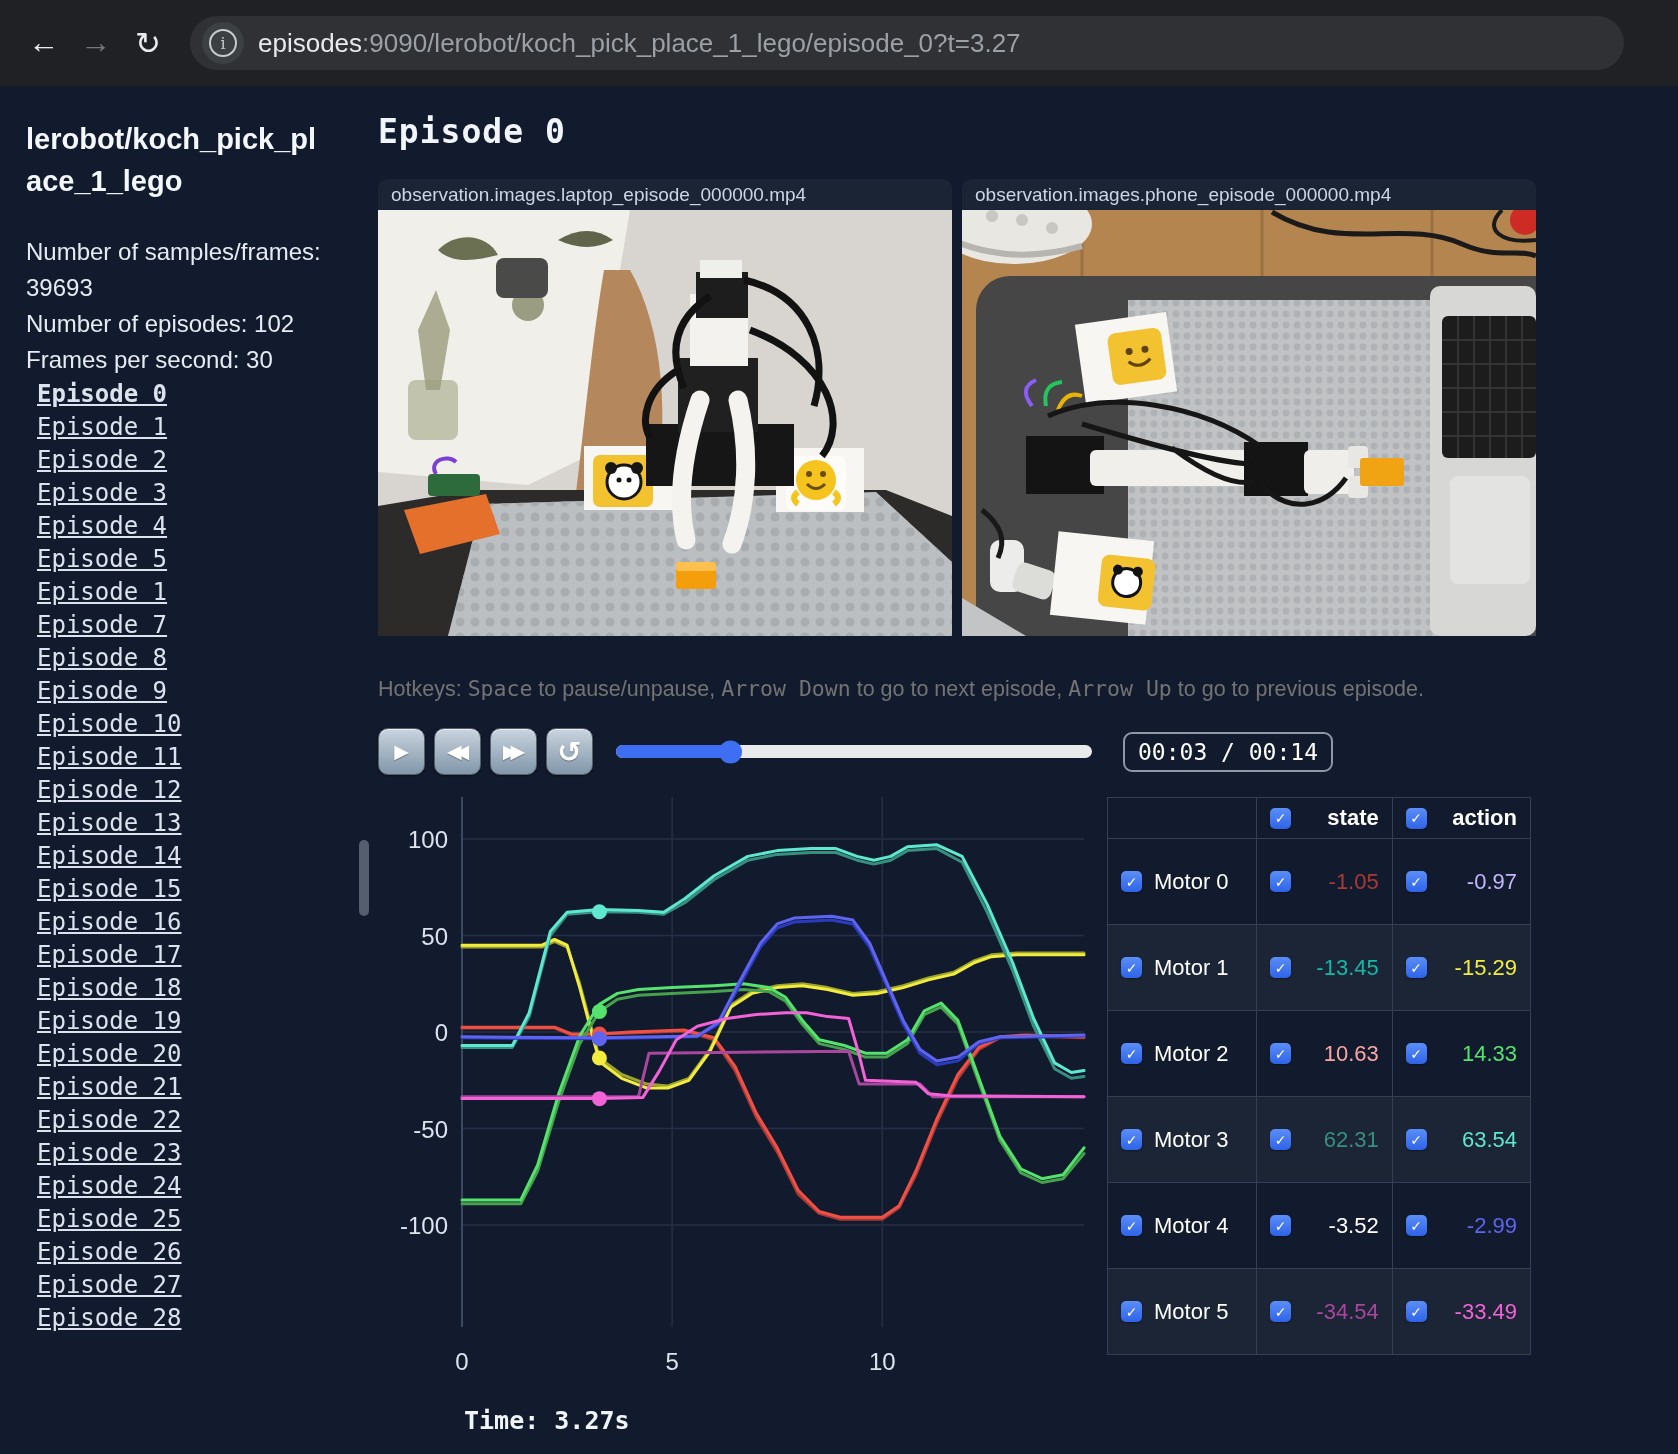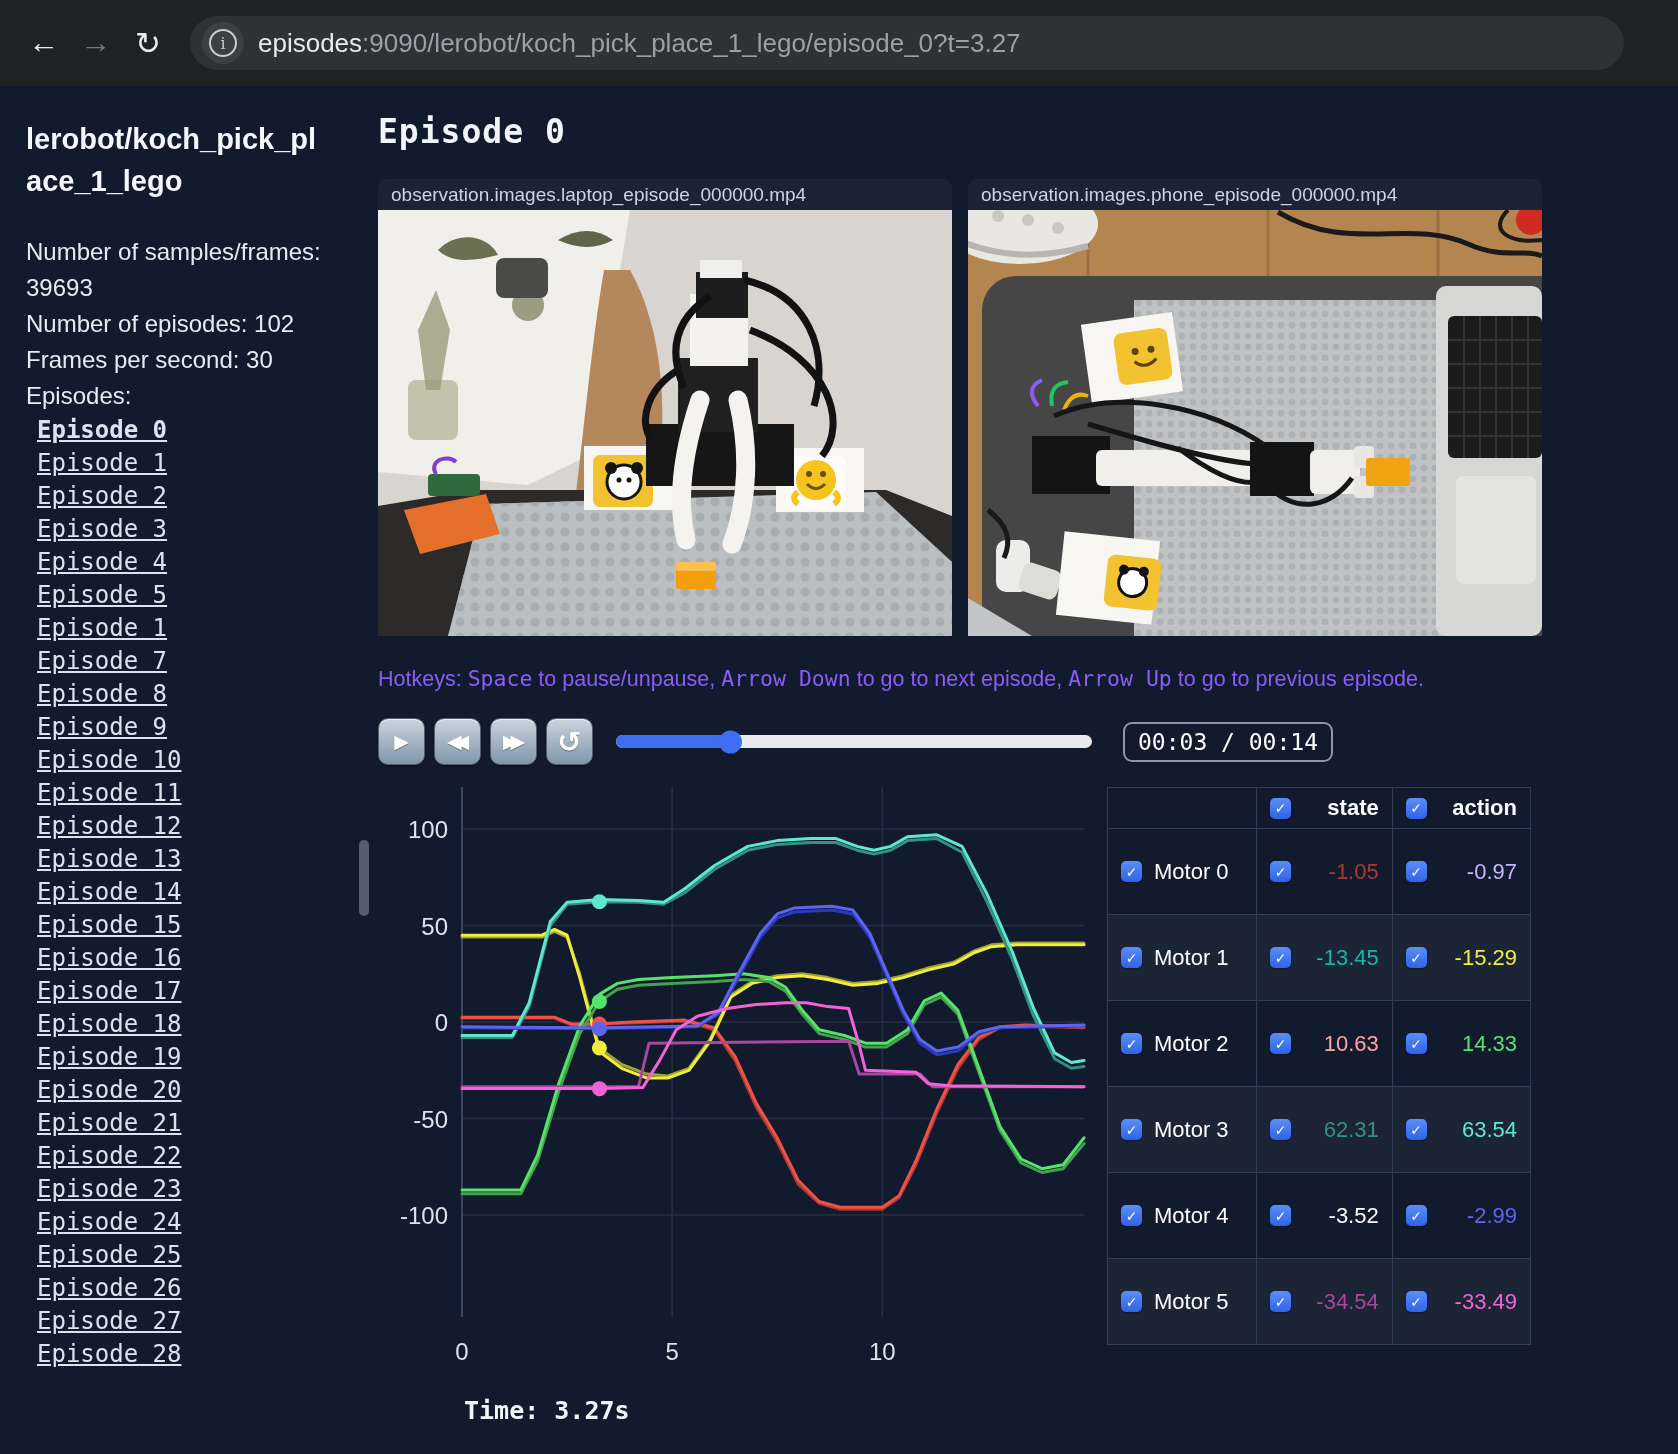--- a/index.html
+++ b/index.html
@@ -26,28 +26,28 @@
   .sb-stats{margin-top:32px;font-size:24px;line-height:36px;color:#e6ebf2}
   .ep-list{display:flex;flex-direction:column;padding-left:11px}
   .ep{font-family:"DejaVu Sans Mono",monospace;font-size:24px;line-height:33px;color:#dce3ee;
       text-decoration:underline;cursor:pointer;white-space:nowrap}
   .ep.active{font-weight:bold}
 
   .main{flex:1;padding:26px 0 0 21px;box-sizing:border-box;position:relative;min-width:0}
   .page-title{font-family:"DejaVu Sans Mono",monospace;font-size:33px;font-weight:bold;margin:0 0 28px;letter-spacing:1px}
 
   
-  .videos{display:flex;gap:16px}
+  .videos{display:flex;gap:10px}
   .video{width:574px;flex:none}
   .vcap{background:#1b2435;border-radius:9px 9px 0 0;height:31px;display:flex;align-items:center;
         padding:0 13px;font-size:19px;color:#cbd5e3;white-space:nowrap;overflow:hidden}
   .vframe{display:block;background:#000}
 
   
-  .hotkeys{margin-top:30px;font-size:21.5px;color:#8b5cf6}
+  .hotkeys{margin-top:40px;font-size:21.5px;color:#737373}
   .hotkeys .k{font-family:"DejaVu Sans Mono",monospace}
   .controls{margin-top:26px;display:flex;align-items:center;gap:9px}
   .pbtn{width:45px;height:45px;border-radius:10px;flex:none;cursor:pointer;
         background:linear-gradient(180deg,#c9d4df 0%,#a9b8c6 45%,#8197aa 100%);
         border:1px solid #55606c;box-shadow:inset 0 1px 0 rgba(255,255,255,.6),0 1px 2px rgba(0,0,0,.5);
         display:flex;align-items:center;justify-content:center;color:#fff;font-size:19px;
         text-shadow:0 1px 1px rgba(0,0,0,.35)}
   .pbtn .dbl{letter-spacing:-7px;margin-right:6px}
   .pbtn.loop{font-size:29px;font-weight:bold}
   .slider{position:relative;width:476px;height:13px;background:#e9eaec;border-radius:7px;margin-left:14px;flex:none;cursor:pointer}
@@ -91,21 +91,20 @@
 </div>
 
 <div class="layout">
 
   <div class="sidebar">
     <div class="sb-title">lerobot/koch_pick_place_1_lego</div>
     <div class="sb-stats">
       <div>Number of samples/frames: 39693</div>
       <div>Number of episodes: 102</div>
       <div>Frames per second: 30</div>
-      <div>Episodes:</div>
     </div>
     <div class="ep-list">
         <a class="ep active">Episode 0</a>
         <a class="ep">Episode 1</a>
         <a class="ep">Episode 2</a>
         <a class="ep">Episode 3</a>
         <a class="ep">Episode 4</a>
         <a class="ep">Episode 5</a>
         <a class="ep">Episode 1</a>
         <a class="ep">Episode 7</a>

